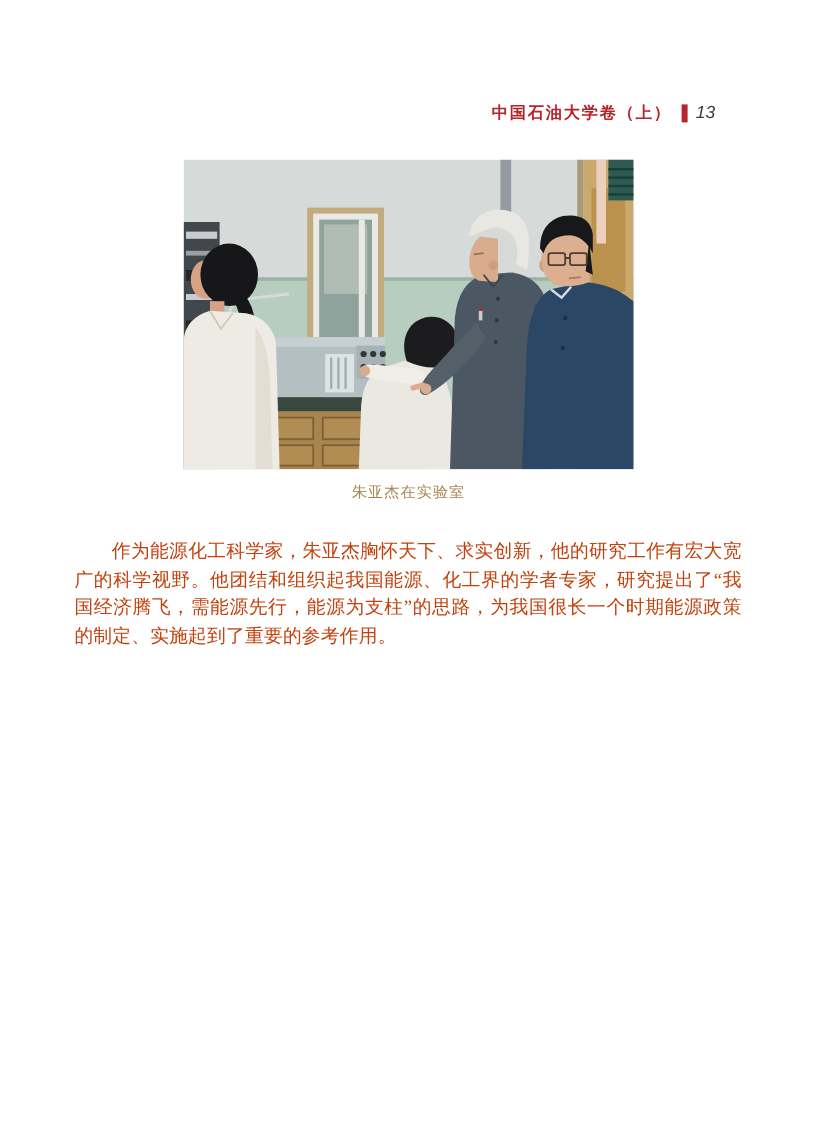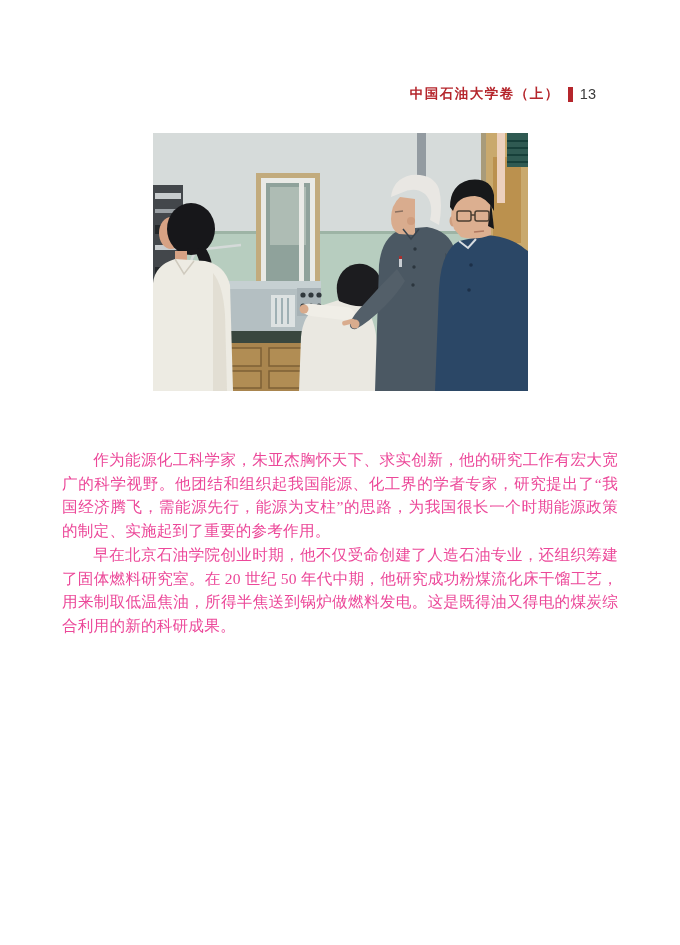--- a/index.html
+++ b/index.html
@@ -30,20 +30,21 @@
   }
   .header-divider {
     width: 5px; height: 15px;
     background: #b5262c;
     margin: 0 7px 0 8px;
   }
   .page-number {
     color: #3a3a3a;
     font-size: 14.5px;
     font-family: "Liberation Sans", sans-serif;
+    font-style: italic;
   }
   
   .figure {
     position: absolute;
     top: 93px; left: 153px;
     width: 375px;
     margin: 0;
   }
   .figure svg { display: block; }
   .caption {
@@ -54,21 +55,21 @@
     color: #a5854f;
   }
   
   .content {
     position: absolute;
     top: 408px; left: 62px;
     width: 556px;
     font-size: 15.6px;
     line-height: 23.7px;
     letter-spacing: 0.2px;
-    color: #ec4899;
+    color: #c2410c;
     text-align: justify;
     text-justify: inter-ideograph;
   }
   .content p { margin: 0; text-indent: 2em; }
 </style>
 </head>
 <body>
 
 <div class="page">
 
@@ -196,20 +197,20 @@
         <ellipse cx="300" cy="88" rx="3.5" ry="5.5" fill="#cf9f80"></ellipse>
         <path d="M301,96 Q296,82 300,70 Q306,58 322,58 Q336,60 338,74 L338,102 Q322,108 308,104 Z" fill="#dcaf90"></path>
         <path d="M297,74 Q297,52 316,47 Q338,44 341,62 L341,78 Q334,64 322,63 Q304,63 300,78 Z" fill="#17181a"></path>
         <path d="M338,68 L341,96 L335,93 Z" fill="#17181a"></path>
         <rect x="304" y="78" width="14" height="10" rx="2" stroke="#4a3e30" stroke-width="1.5" fill="none"></rect>
         <rect x="322" y="78" width="14" height="10" rx="2" stroke="#4a3e30" stroke-width="1.5" fill="none"></rect>
         <line x1="318" y1="82" x2="322" y2="82" stroke="#4a3e30" stroke-width="1.5"></line>
         <line x1="321" y1="99" x2="331" y2="98" stroke="#b07860" stroke-width="1.5"></line>
       </g>
     </svg>
+    <figcaption class="caption">朱亚杰在实验室</figcaption>
   </figure>
 
   <div class="content">
     <p>作为能源化工科学家，朱亚杰胸怀天下、求实创新，他的研究工作有宏大宽广的科学视野。他团结和组织起我国能源、化工界的学者专家，研究提出了“我国经济腾飞，需能源先行，能源为支柱”的思路，为我国很长一个时期能源政策的制定、实施起到了重要的参考作用。</p>
-    <p>早在北京石油学院创业时期，他不仅受命创建了人造石油专业，还组织筹建了固体燃料研究室。在 20 世纪 50 年代中期，他研究成功粉煤流化床干馏工艺，用来制取低温焦油，所得半焦送到锅炉做燃料发电。这是既得油又得电的煤炭综合利用的新的科研成果。</p>
   </div>
 
 </div>
 
 </body></html>

